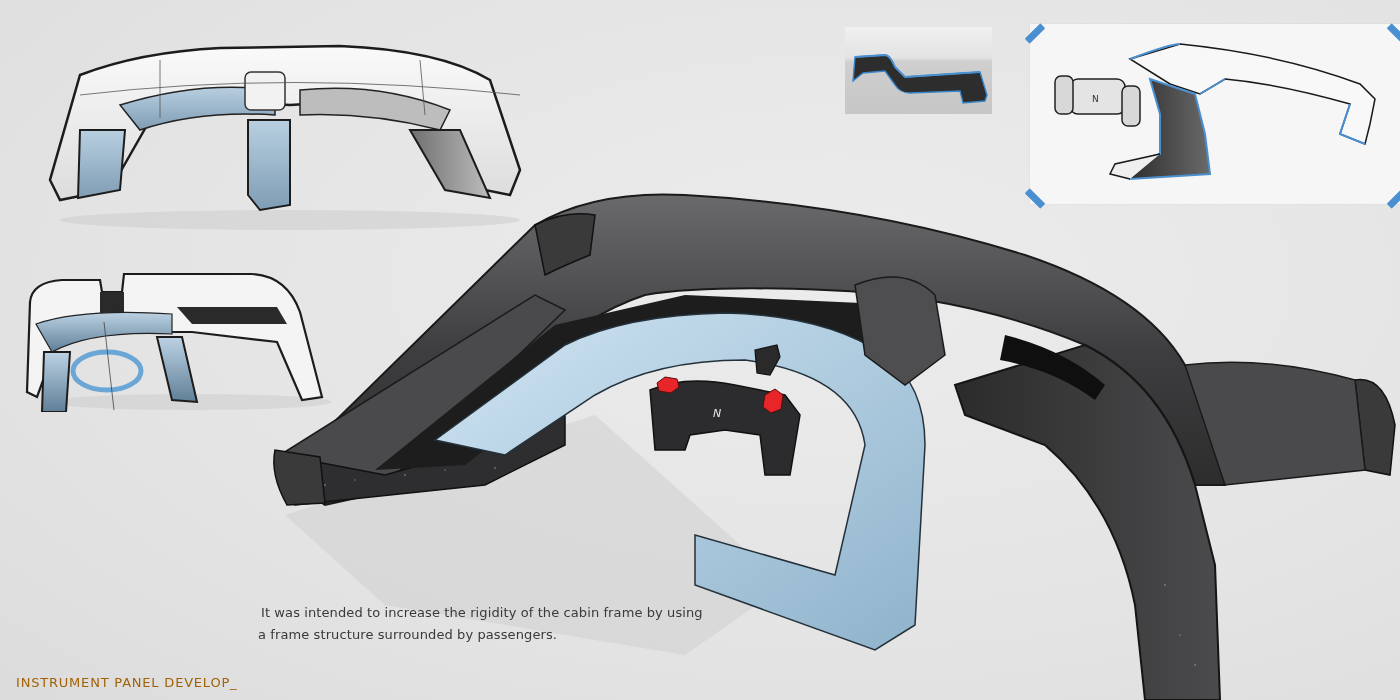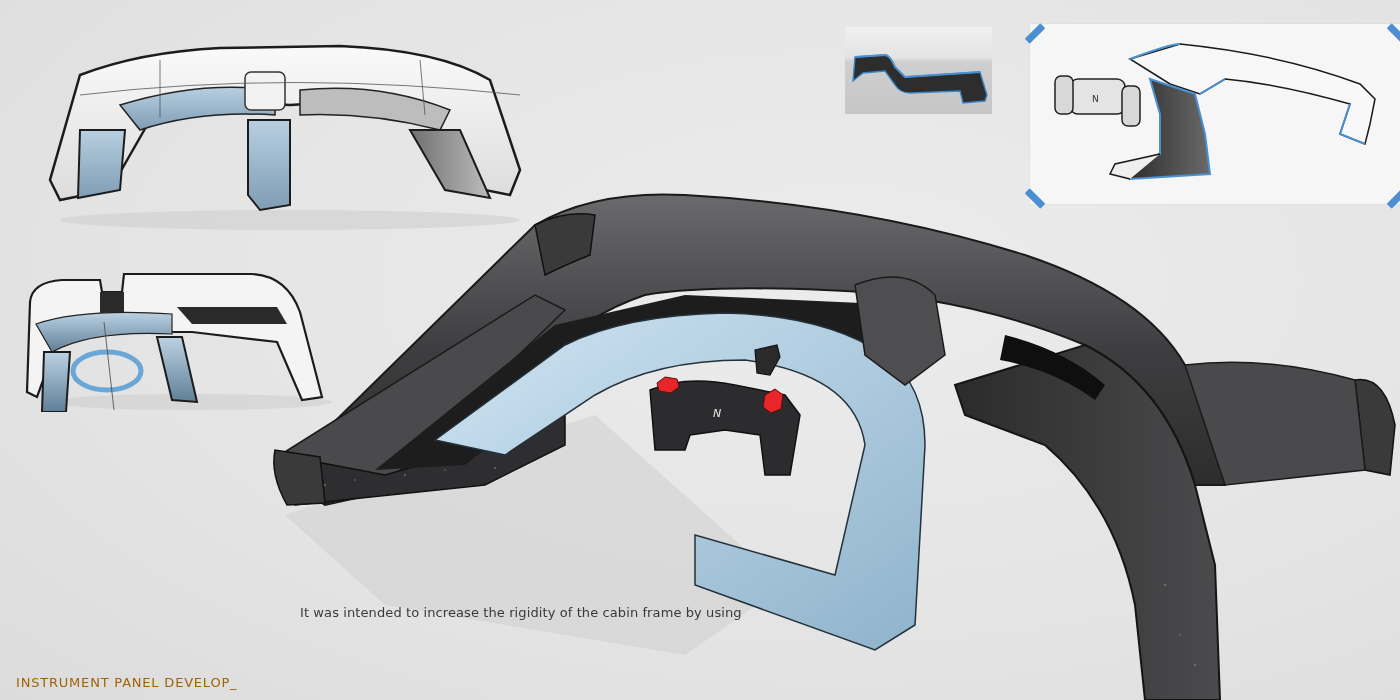--- a/index.html
+++ b/index.html
@@ -9,21 +9,21 @@
     background-image: radial-gradient(ellipse at 60% 40%, #ececec 0%, #e4e4e4 60%, #dcdcdc 100%);
     font-family: "Liberation Sans", sans-serif;
   }
   .abs { position: absolute; }
   .sketch svg { display: block; }
   .caption {
     left: 258px; top: 602px; width: 420px;
     font-size: 13px; line-height: 22px; color: #3a3a3a;
     font-family: "DejaVu Sans", sans-serif; letter-spacing: 0.1px;
   }
-  .caption .line { display: block; white-space: nowrap; margin-left: 39px; }
+  .caption .line { display: block; white-space: nowrap; }
   .caption .line:first-child { padding-left: 3px; }
   .board-title {
     left: 16px; top: 675px; font-size: 13px; letter-spacing: 0.8px; color: #a16207;
     font-family: "DejaVu Sans", sans-serif; white-space: nowrap;
   }
   .ref-photo {
     left: 845px; top: 27px; width: 147px; height: 87px;
     background: linear-gradient(180deg, #f0f0f0 0%, #e3e3e3 35%, #cfcfcf 40%, #c6c6c6 100%);
     overflow: hidden;
   }
@@ -189,15 +189,16 @@
         <circle cx="230" cy="283" r="0.9"></circle>
         <circle cx="900" cy="400" r="0.9"></circle>
       <circle cx="915" cy="450" r="0.8"></circle>
         <circle cx="930" cy="480" r="0.9"></circle>
     </g>
   </svg>
 </div>
 
 <div class="abs caption">
   <span class="line">It was intended to increase the rigidity of the cabin frame by using</span>
+  <span class="line">a frame structure surrounded by passengers.</span>
 </div>
 
 <div class="abs board-title">INSTRUMENT PANEL DEVELOP_</div>
 
 </body></html>

